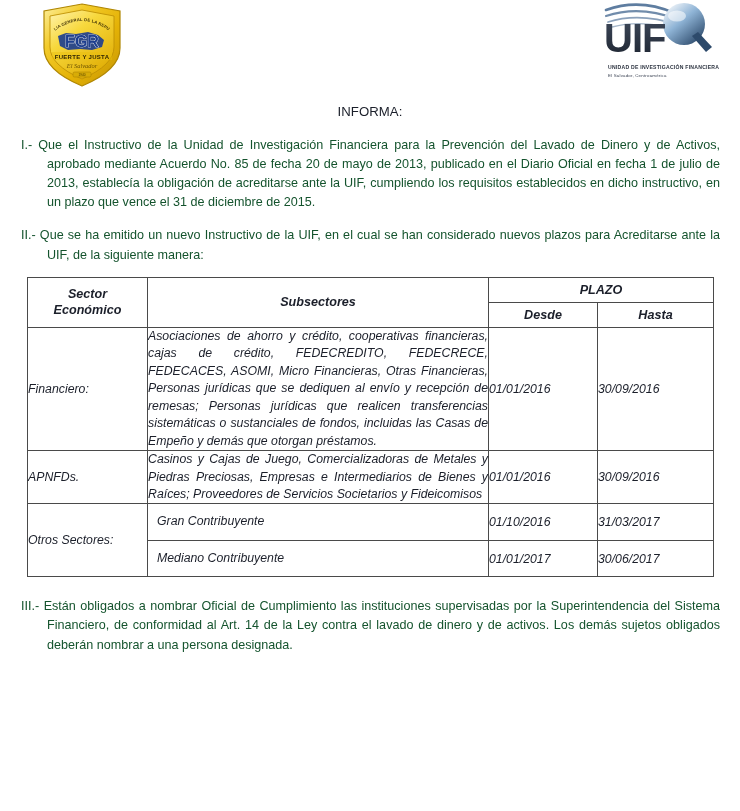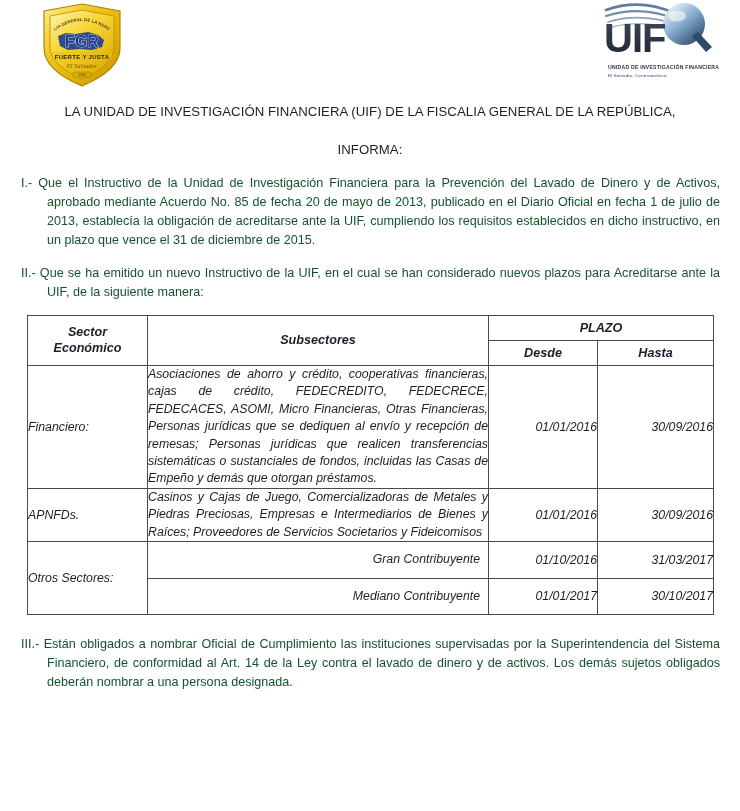--- a/index.html
+++ b/index.html
@@ -127,25 +127,25 @@
     text-align: left;
     padding: 6px 6px 6px 9px;
   }
   td.subsect {
     text-align: justify;
     text-justify: inter-word;
     padding: 5px 8px 5px 9px;
     line-height: 1.42;
   }
   td.subsect.single {
-    text-align: right;
+    text-align: left;
     padding: 9px 8px 9px 9px;
   }
   td.date {
-    text-align: right;
+    text-align: left;
     padding: 6px 3px;
     white-space: nowrap;
   }
 </style>
 </head>
 <body>
 
 <div class="header">
 
   <div class="fgr-logo">
@@ -214,21 +214,20 @@
       <path d="M92 36 L106 52 L112 47 L98 32 Z" fill="#2d4a6b"></path>
 
       <text x="4" y="52" font-family="'Liberation Sans', sans-serif" font-size="40" font-weight="bold" fill="url(#uifLetters)" letter-spacing="-1">UIF</text>
     </svg>
     <div class="uif-sub1">UNIDAD DE INVESTIGACIÓN FINANCIERA</div>
     <div class="uif-sub2">El Salvador, Centroamérica</div>
   </div>
 </div>
 
 <div class="title-block">
-  <div class="title-line l1">LA UNIDAD DE INVESTIGACIÓN FINANCIERA (UIF) DE LA FISCALIA GENERAL DE LA REPÚBLICA,</div>
   <div class="title-line l3">INFORMA:</div>
 </div>
 
 <p class="para p1">I.- Que el Instructivo de la Unidad de Investigación Financiera para la Prevención del Lavado de Dinero y de Activos, aprobado mediante Acuerdo No. 85 de fecha 20 de mayo de 2013, publicado en el Diario Oficial en fecha 1 de julio de 2013, establecía la obligación de acreditarse ante la UIF, cumpliendo los requisitos establecidos en dicho instructivo, en un plazo que vence el 31 de diciembre de 2015.</p>
 
 <p class="para p2">II.- Que se ha emitido un nuevo Instructivo de la UIF, en el cual se han considerado nuevos plazos para Acreditarse ante la UIF, de la siguiente manera:</p>
 
 <div class="tbl-wrap">
   <table class="plazos">
     <colgroup>
@@ -266,19 +265,19 @@
       </tr>
       <tr>
         <td class="sector" rowspan="2">Otros Sectores:</td>
         <td class="subsect single">Gran Contribuyente</td>
         <td class="date">01/10/2016</td>
         <td class="date">31/03/2017</td>
       </tr>
       <tr>
         <td class="subsect single">Mediano Contribuyente</td>
         <td class="date">01/01/2017</td>
-        <td class="date">30/10/2017</td>
+        <td class="date">30/06/2017</td>
       </tr>
     </tbody>
   </table>
 </div>
 
 <p class="para p3">III.- Están obligados a nombrar Oficial de Cumplimiento las instituciones supervisadas por la Superintendencia del Sistema Financiero, de conformidad al Art. 14 de la Ley contra el lavado de dinero y de activos. Los demás sujetos obligados deberán nombrar a una persona designada.</p>
 
 </body></html>

